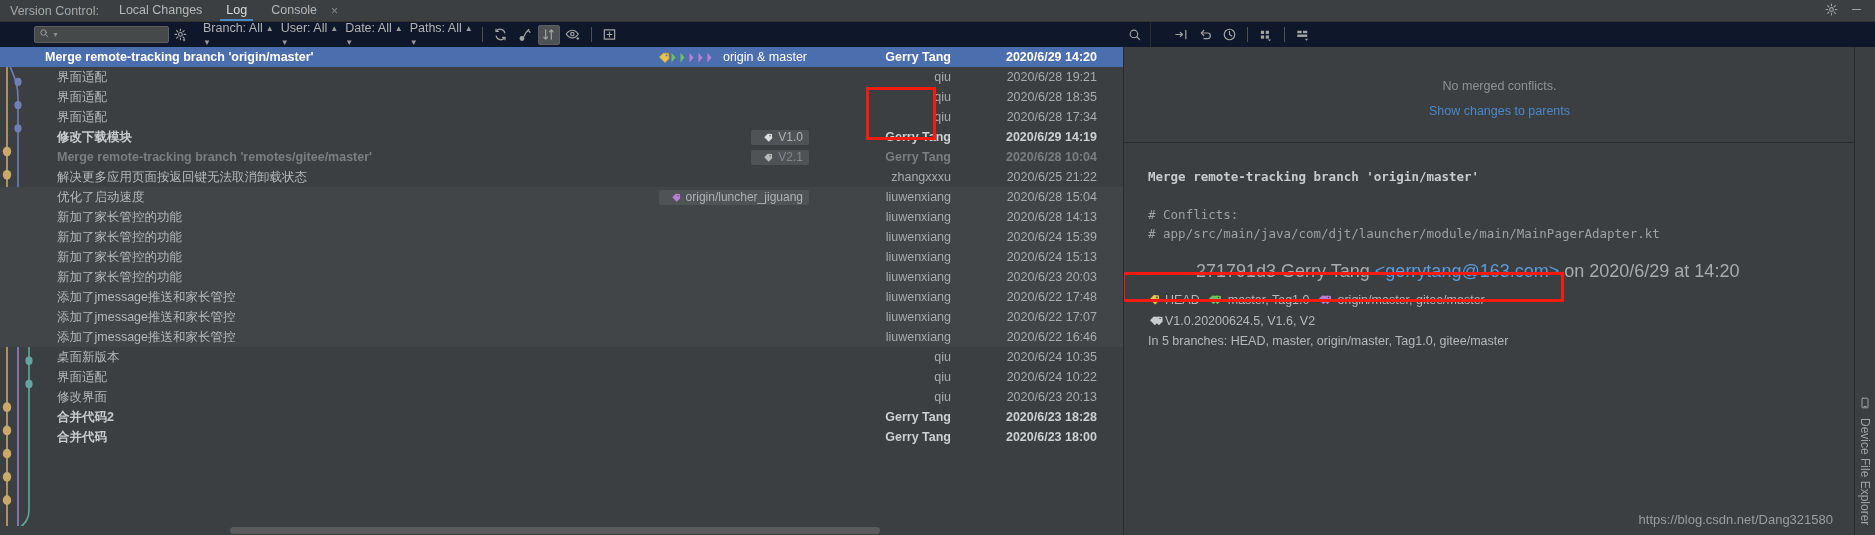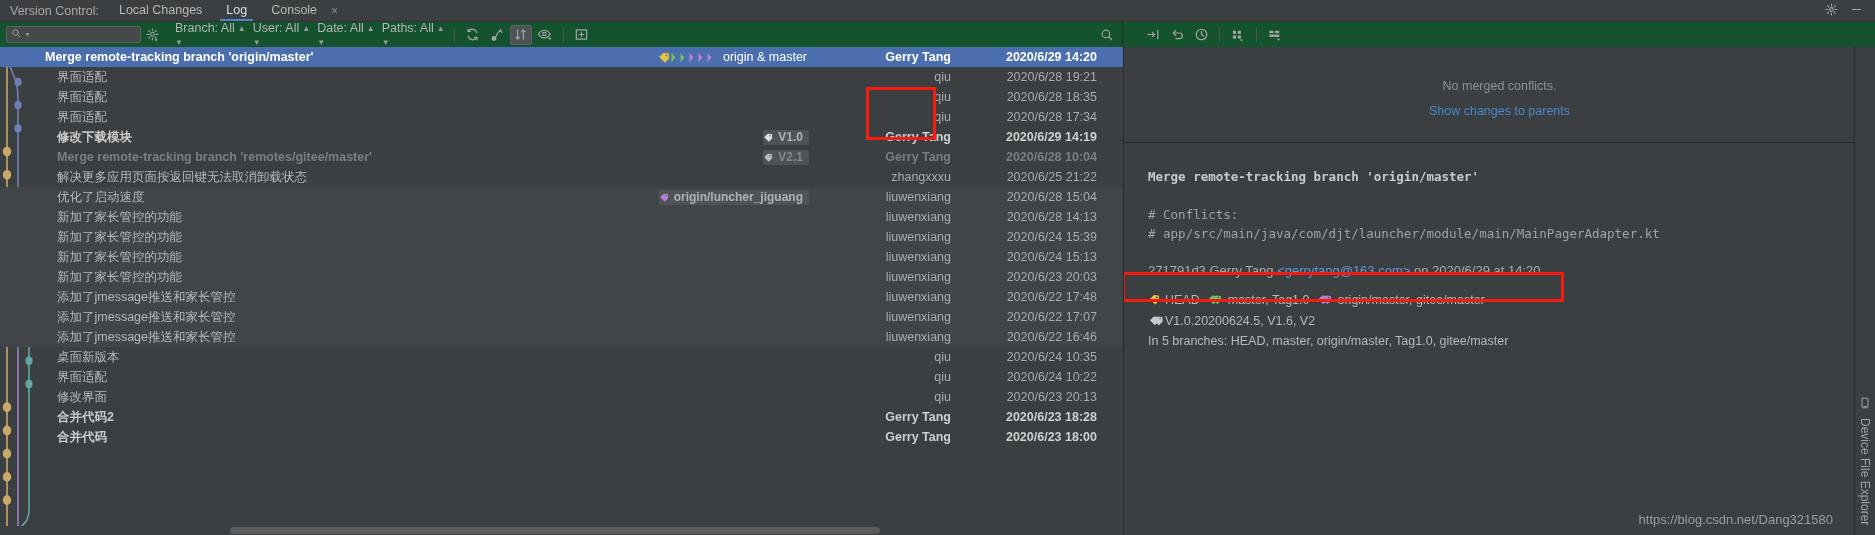--- a/index.html
+++ b/index.html
@@ -17,21 +17,21 @@
   .tb-title{color:#a7a7a7;font-size:12.5px;padding:0 8px 0 10px;}
   .tb-tab{color:#b7b7b7;font-size:12.5px;padding:0 12px;height:21px;line-height:21px;position:relative;cursor:default;}
   .tb-tab.active{color:#dcdcdc;}
   .tb-tab.active:after{content:"";position:absolute;left:6px;right:6px;bottom:0;height:2px;background:#4a88c7;}
   .tb-close{color:#8a8a8a;font-size:12px;margin-left:2px;padding:0 6px 0 0;cursor:pointer;}
   .tb-right{margin-left:auto;display:flex;align-items:center;gap:12px;padding-right:12px;}
   .ico{fill:none;stroke:#a2a3a3;stroke-width:1.3;stroke-linecap:round;stroke-linejoin:round;display:block;}
   .ico-f{fill:#a2a3a3;stroke:none;}
 
   
-  .toolsrow{height:25px;min-height:25px;display:flex;background:#14532d;}
+  .toolsrow{height:25px;min-height:25px;display:flex;background:#0f172a;padding-left:28px;}
   .tools-left{width:1123px;display:flex;align-items:center;padding-left:6px;box-sizing:border-box;
               border-right:1px solid #2b2b2b;}
   .tools-right{flex:1;display:flex;align-items:center;padding-left:18px;gap:0px;}
 
   .search{width:135px;height:17px;background:#45494a;border:1px solid #5e6060;border-radius:2px;
           display:flex;align-items:center;padding:0 4px;box-sizing:border-box;}
   .search input{background:transparent;border:0;outline:0;color:#b5b5b5;font-size:11px;width:100%;
                 font-family:"Liberation Sans",sans-serif;}
   .search .q{color:#8b8d8e;font-size:11px;margin-right:2px;}
   .tb-btn{display:flex;align-items:center;justify-content:center;width:22px;height:20px;margin:0 1px;cursor:pointer;}
@@ -62,21 +62,21 @@
                white-space:nowrap;box-sizing:border-box;}
   .cell-date{width:150px;text-align:right;padding-right:26px;font-size:12.5px;color:#a9abad;
              white-space:nowrap;box-sizing:border-box;}
   .row.sel .cell-author,.row.sel .cell-date{color:#ffffff;font-weight:bold;}
   .cell-author.bold,.cell-date.bold{color:#cdcfd1;font-weight:bold;}
   .cell-author.dim,.cell-date.dim{color:#7b7e80;font-weight:bold;}
 
   
   .refs{display:flex;align-items:center;gap:3px;margin-right:4px;}
   .chip{display:inline-flex;align-items:center;gap:4px;background:#4f5355;border-radius:2px;
-        padding:1px 6px 1px 0;font-size:12px;color:#b0b2b4;height:15px;box-sizing:border-box;white-space:nowrap;font-weight:bold;}
+        padding:1px 6px 1px 12px;font-size:12px;color:#b0b2b4;height:15px;box-sizing:border-box;white-space:nowrap;}
   .chip.dim{color:#86888a;}
   .chip svg{display:block;}
   .headchips{display:flex;align-items:center;gap:0px;margin-right:6px;}
   .headchips .lbl{color:#ffffff;font-size:12.5px;margin-left:7px;}
 
   
   .graph{position:absolute;left:0;top:0;width:40px;height:100%;pointer-events:none;}
 
   
   .redbox{position:absolute;border:3px solid #f51b11;box-sizing:border-box;pointer-events:none;}
@@ -85,21 +85,21 @@
   .rp-top{height:96px;min-height:96px;display:flex;flex-direction:column;align-items:center;
           justify-content:flex-start;padding-top:32px;box-sizing:border-box;
           border-bottom:1px solid #2b2b2b;}
   .rp-nomerge{color:#8f9193;font-size:12.5px;}
   .rp-link{color:#4a88c7;font-size:12.5px;margin-top:11px;cursor:pointer;}
   .rp-body{flex:1;padding:24px 0 0 24px;box-sizing:border-box;overflow:hidden;position:relative;}
   .mono{font-family:"DejaVu Sans Mono","Liberation Mono",monospace;font-size:12.5px;color:#b6b8ba;
         line-height:19px;white-space:nowrap;}
   .mono.bold{font-weight:bold;color:#c8cacc;}
   .mono.cmt{color:#9fa1a3;}
-  .meta{font-size:13px;color:#a9abad;line-height:20px;white-space:nowrap;}
+  .meta{font-size:18px;color:#a9abad;line-height:20px;white-space:nowrap;margin-left:48px;}
   .meta .mail{color:#5f9ad6;}
   .refline{display:flex;align-items:center;font-size:12.5px;color:#b6b8ba;height:19px;white-space:nowrap;}
   .refline .txt{margin-left:3px;}
   .tagline{display:flex;align-items:center;font-size:12.5px;color:#b6b8ba;height:19px;margin-top:2px;white-space:nowrap;}
   .branchline{font-size:12.5px;color:#b6b8ba;margin-top:4px;white-space:nowrap;}
 
   
   .watermark{position:absolute;right:42px;bottom:8px;color:#9a9c9e;font-size:13px;}
 
   

